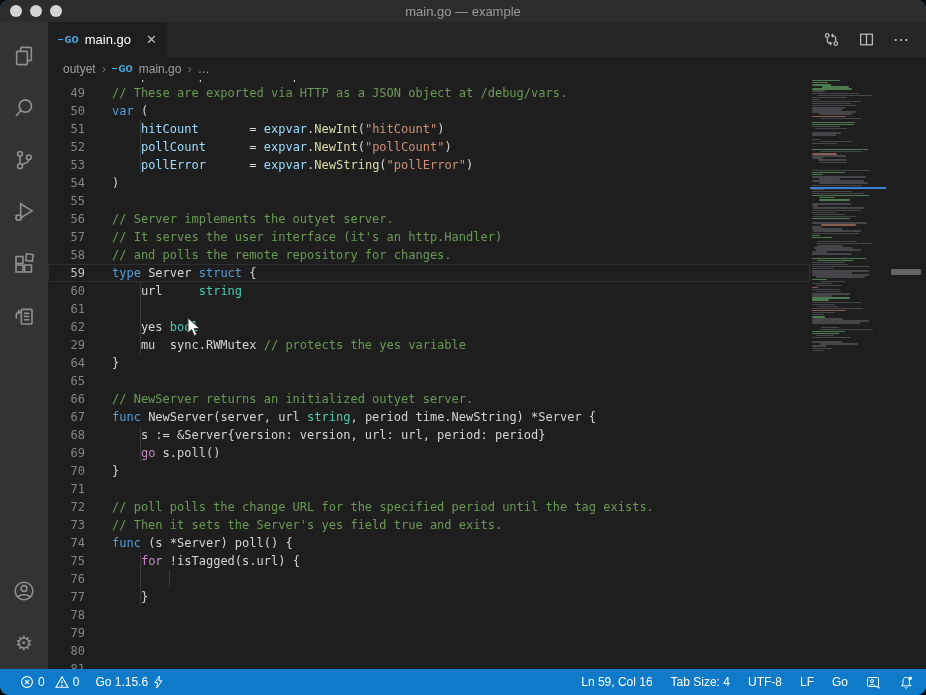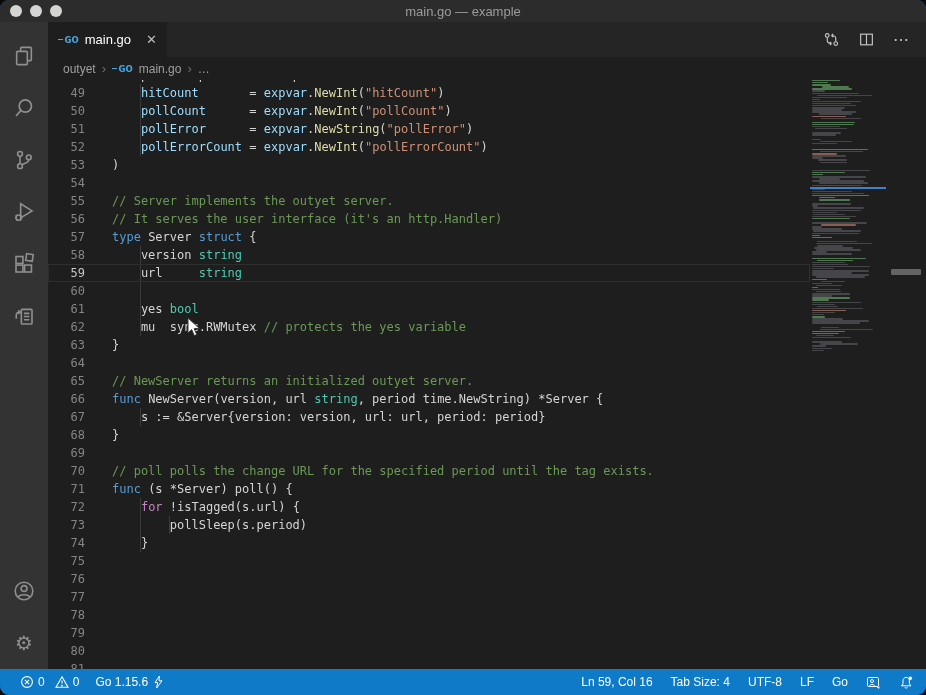--- a/index.html
+++ b/index.html
@@ -178,21 +178,21 @@
               <div class="ln">53</div>
               <div class="ln">54</div>
               <div class="ln">55</div>
               <div class="ln">56</div>
               <div class="ln">57</div>
               <div class="ln">58</div>
               <div class="ln cur">59</div>
               <div class="ln">60</div>
               <div class="ln">61</div>
               <div class="ln">62</div>
-              <div class="ln">63</div>
+              <div class="ln">29</div>
               <div class="ln">64</div>
               <div class="ln">65</div>
               <div class="ln">66</div>
               <div class="ln">67</div>
               <div class="ln">68</div>
               <div class="ln">69</div>
               <div class="ln">70</div>
               <div class="ln">71</div>
               <div class="ln">72</div>
               <div class="ln">73</div>
@@ -202,45 +202,48 @@
               <div class="ln">77</div>
               <div class="ln">78</div>
               <div class="ln">79</div>
               <div class="ln">80</div>
               <div class="ln">81</div>
             </div>
           </div>
         <div class="codearea">
             <div class="code-inner">
               <div class="row"><span class="tk-k">var</span><span class="tk-d"> pollSleep = time.Sleep</span></div>
+              <div class="row"><span class="tk-m">// These are exported via HTTP as a JSON object at /debug/vars.</span></div>
+              <div class="row"><span class="tk-k">var</span><span class="tk-d"> (</span></div>
               <div class="row"><span class="guide g1"></span><span class="tk-d">    </span><span class="tk-v">hitCount</span><span class="tk-d">       = </span><span class="tk-v">expvar</span><span class="tk-d">.</span><span class="tk-f">NewInt</span><span class="tk-d">(</span><span class="tk-s">"hitCount"</span><span class="tk-d">)</span></div>
               <div class="row"><span class="guide g1"></span><span class="tk-d">    </span><span class="tk-v">pollCount</span><span class="tk-d">      = </span><span class="tk-v">expvar</span><span class="tk-d">.</span><span class="tk-f">NewInt</span><span class="tk-d">(</span><span class="tk-s">"pollCount"</span><span class="tk-d">)</span></div>
               <div class="row"><span class="guide g1"></span><span class="tk-d">    </span><span class="tk-v">pollError</span><span class="tk-d">      = </span><span class="tk-v">expvar</span><span class="tk-d">.</span><span class="tk-f">NewString</span><span class="tk-d">(</span><span class="tk-s">"pollError"</span><span class="tk-d">)</span></div>
-              <div class="row"><span class="guide g1"></span><span class="tk-d">    </span><span class="tk-v">pollErrorCount</span><span class="tk-d"> = </span><span class="tk-v">expvar</span><span class="tk-d">.</span><span class="tk-f">NewInt</span><span class="tk-d">(</span><span class="tk-s">"pollErrorCount"</span><span class="tk-d">)</span></div>
               <div class="row"><span class="tk-d">)</span></div>
               <div class="row"></div>
               <div class="row"><span class="tk-m">// Server implements the outyet server.</span></div>
               <div class="row"><span class="tk-m">// It serves the user interface (it's an http.Handler)</span></div>
+              <div class="row"><span class="tk-m">// and polls the remote repository for changes.</span></div>
               <div class="row"><span class="tk-k">type</span><span class="tk-d"> Server </span><span class="tk-k">struct</span><span class="tk-d"> {</span></div>
-              <div class="row"><span class="guide g1"></span><span class="tk-d">    version </span><span class="tk-t">string</span></div>
               <div class="row"><span class="guide g1"></span><span class="tk-d">    url     </span><span class="tk-t">string</span></div>
               <div class="row"><span class="guide g1"></span></div>
               <div class="row"><span class="guide g1"></span><span class="tk-d">    yes </span><span class="tk-t">bool</span></div>
               <div class="row"><span class="guide g1"></span><span class="tk-d">    mu  sync.RWMutex </span><span class="tk-m">// protects the yes variable</span></div>
               <div class="row"><span class="tk-d">}</span></div>
               <div class="row"></div>
               <div class="row"><span class="tk-m">// NewServer returns an initialized outyet server.</span></div>
-              <div class="row"><span class="tk-k">func</span><span class="tk-d"> NewServer(version, url </span><span class="tk-t">string</span><span class="tk-d">, period time.NewString) *Server {</span></div>
+              <div class="row"><span class="tk-k">func</span><span class="tk-d"> NewServer(server, url </span><span class="tk-t">string</span><span class="tk-d">, period time.NewString) *Server {</span></div>
               <div class="row"><span class="guide g1"></span><span class="tk-d">    s := &amp;Server{version: version, url: url, period: period}</span></div>
+              <div class="row"><span class="guide g1"></span><span class="tk-d">    </span><span class="tk-c">go</span><span class="tk-d"> s.poll()</span></div>
               <div class="row"><span class="tk-d">}</span></div>
               <div class="row"></div>
               <div class="row"><span class="tk-m">// poll polls the change URL for the specified period until the tag exists.</span></div>
+              <div class="row"><span class="tk-m">// Then it sets the Server's yes field true and exits.</span></div>
               <div class="row"><span class="tk-k">func</span><span class="tk-d"> (s *Server) poll() {</span></div>
               <div class="row"><span class="guide g1"></span><span class="tk-d">    </span><span class="tk-c">for</span><span class="tk-d"> !isTagged(s.url) {</span></div>
-              <div class="row"><span class="guide g1"></span><span class="guide g2"></span><span class="tk-d">        pollSleep(s.period)</span></div>
+              <div class="row"><span class="guide g1"></span><span class="guide g2"></span></div>
               <div class="row"><span class="guide g1"></span><span class="tk-d">    }</span></div>
             </div>
           </div>
         <div class="minimap">
             <div class="mm-cur"></div>
             <div class="mrow" style="top: 0px; left: 2px; width: 27.6823px; background: rgb(79, 122, 80);"></div>
             <div class="mrow" style="top: 2.09px; left: 2px; width: 16.1731px; background: rgb(79, 122, 80);"></div>
             <div class="mrow" style="top: 4.18px; left: 2px; width: 19.0918px; background: rgb(79, 122, 80);"></div>
             <div class="mrow" style="top: 6.27px; left: 11.598px; width: 27.3843px; background: rgb(79, 122, 80);"></div>
             <div class="mrow" style="top: 8.36px; left: 2px; width: 39.802px; background: rgb(79, 122, 80);"></div>

